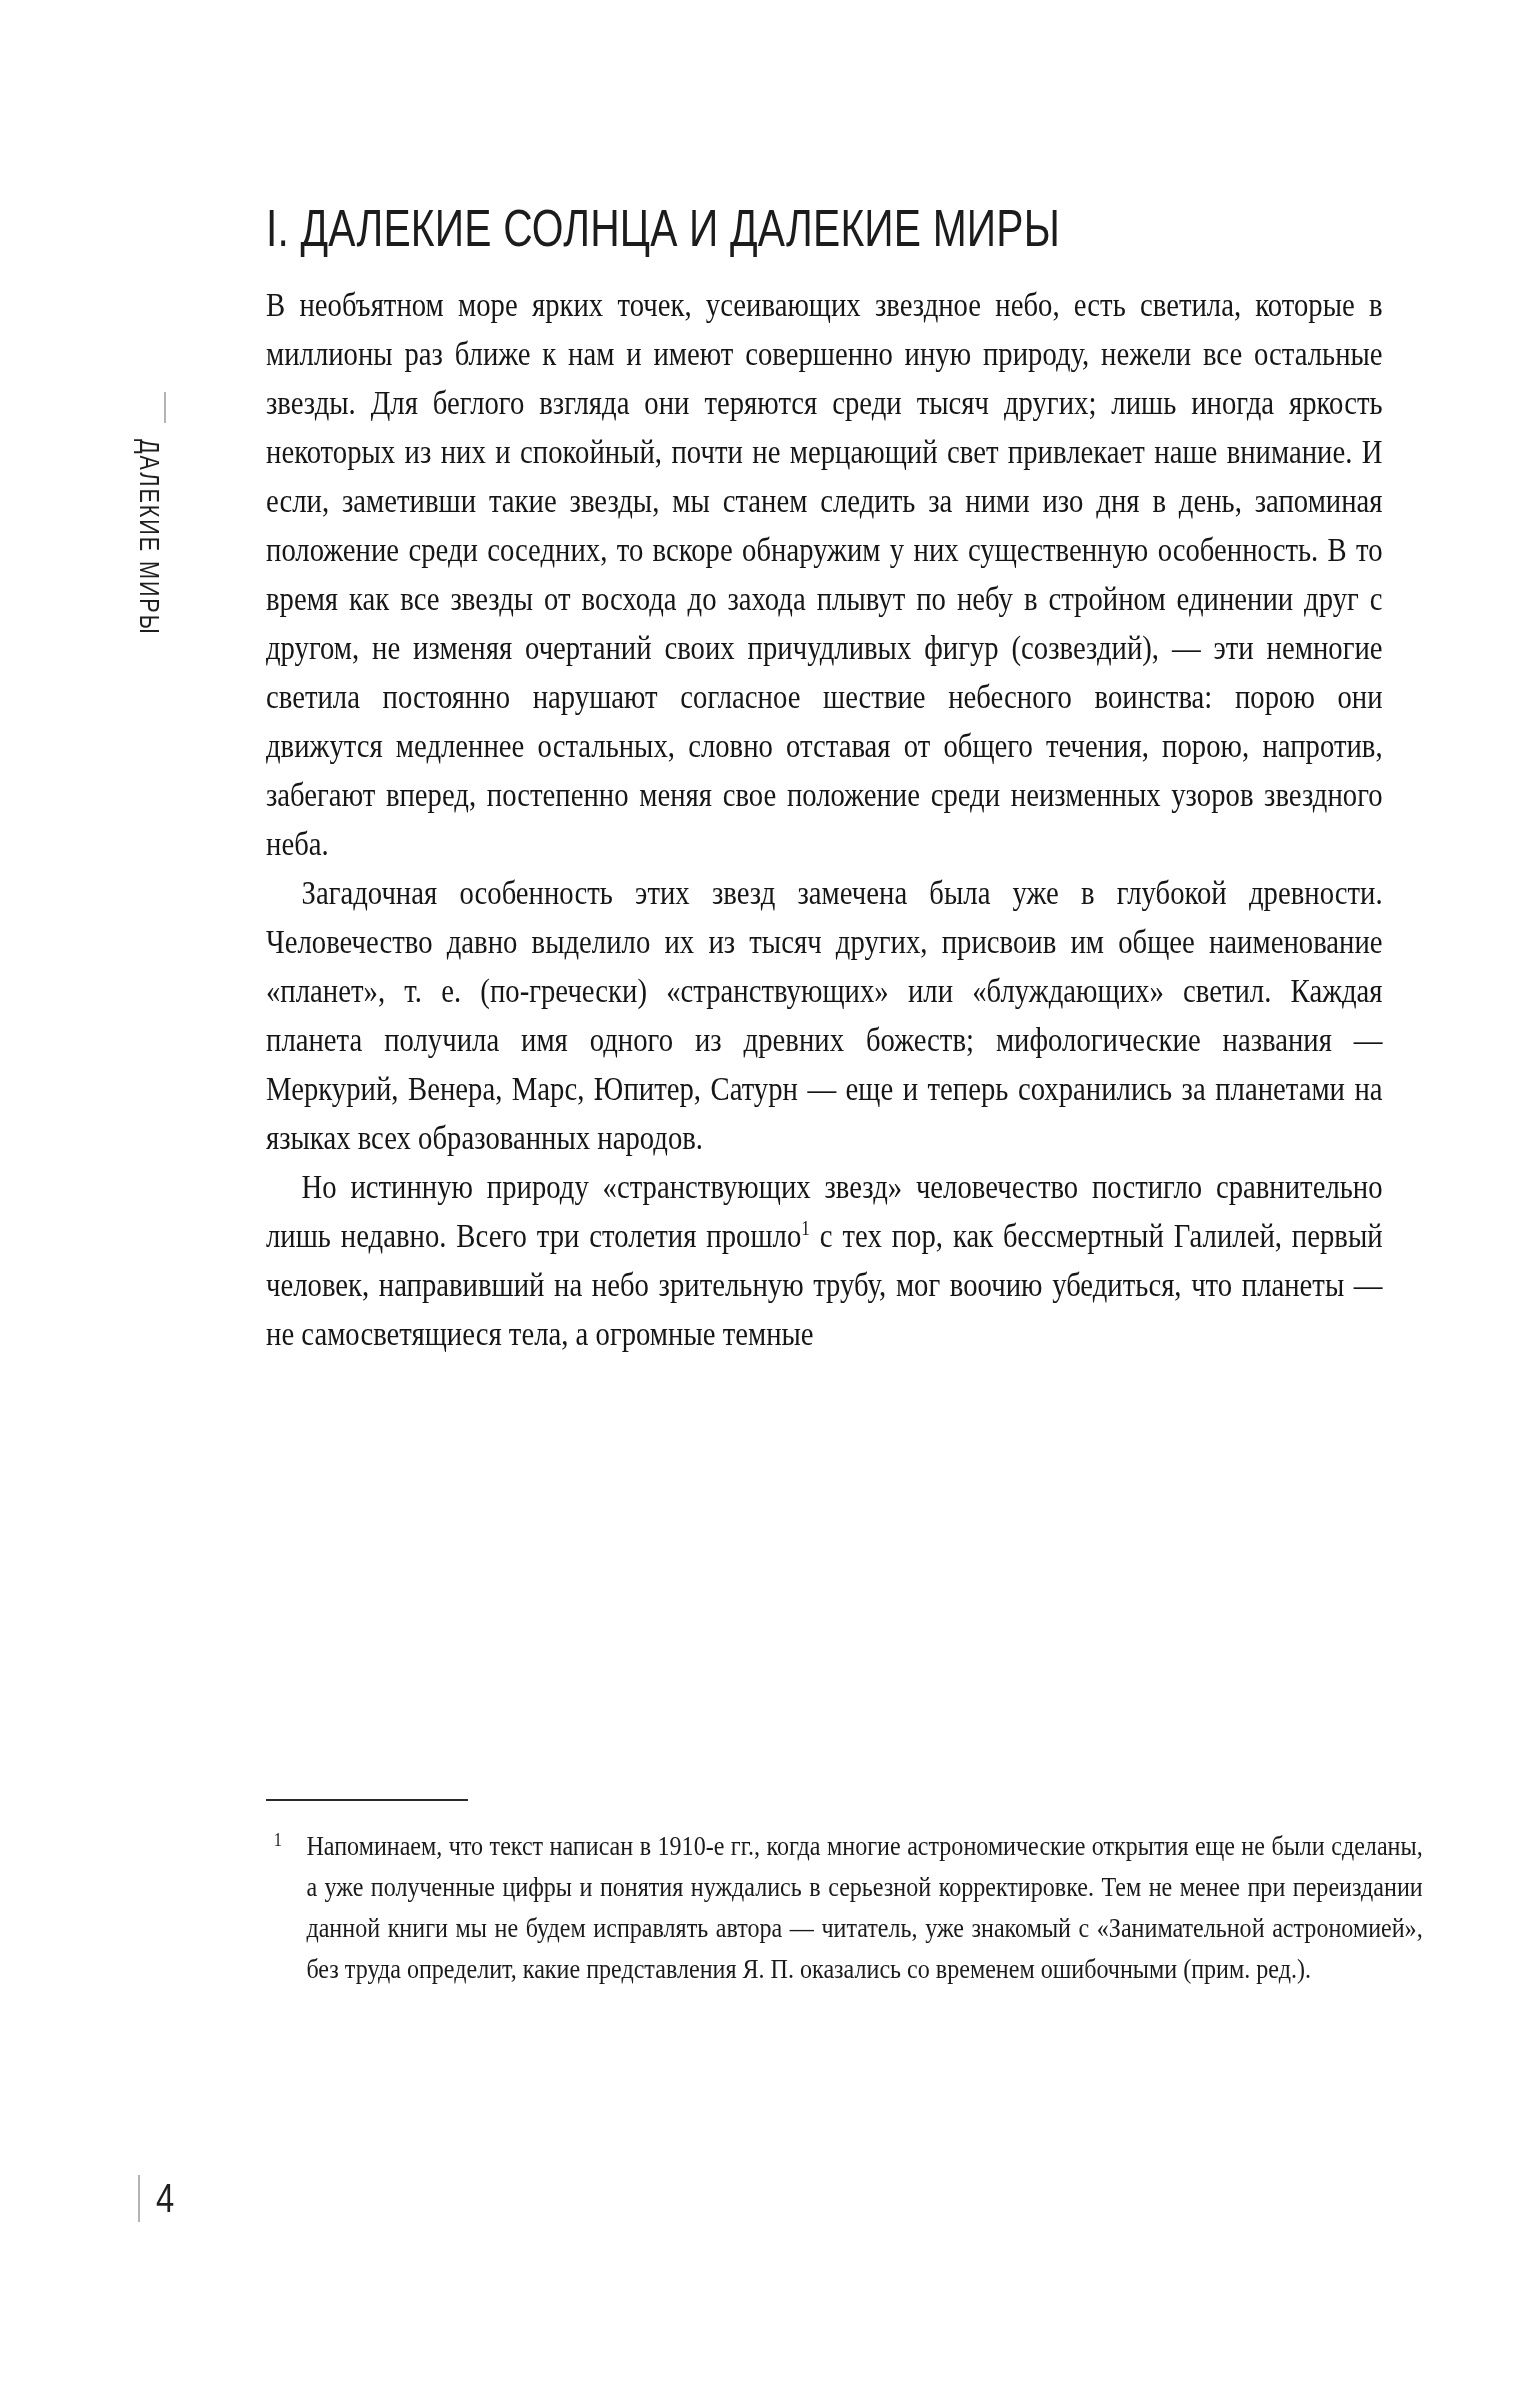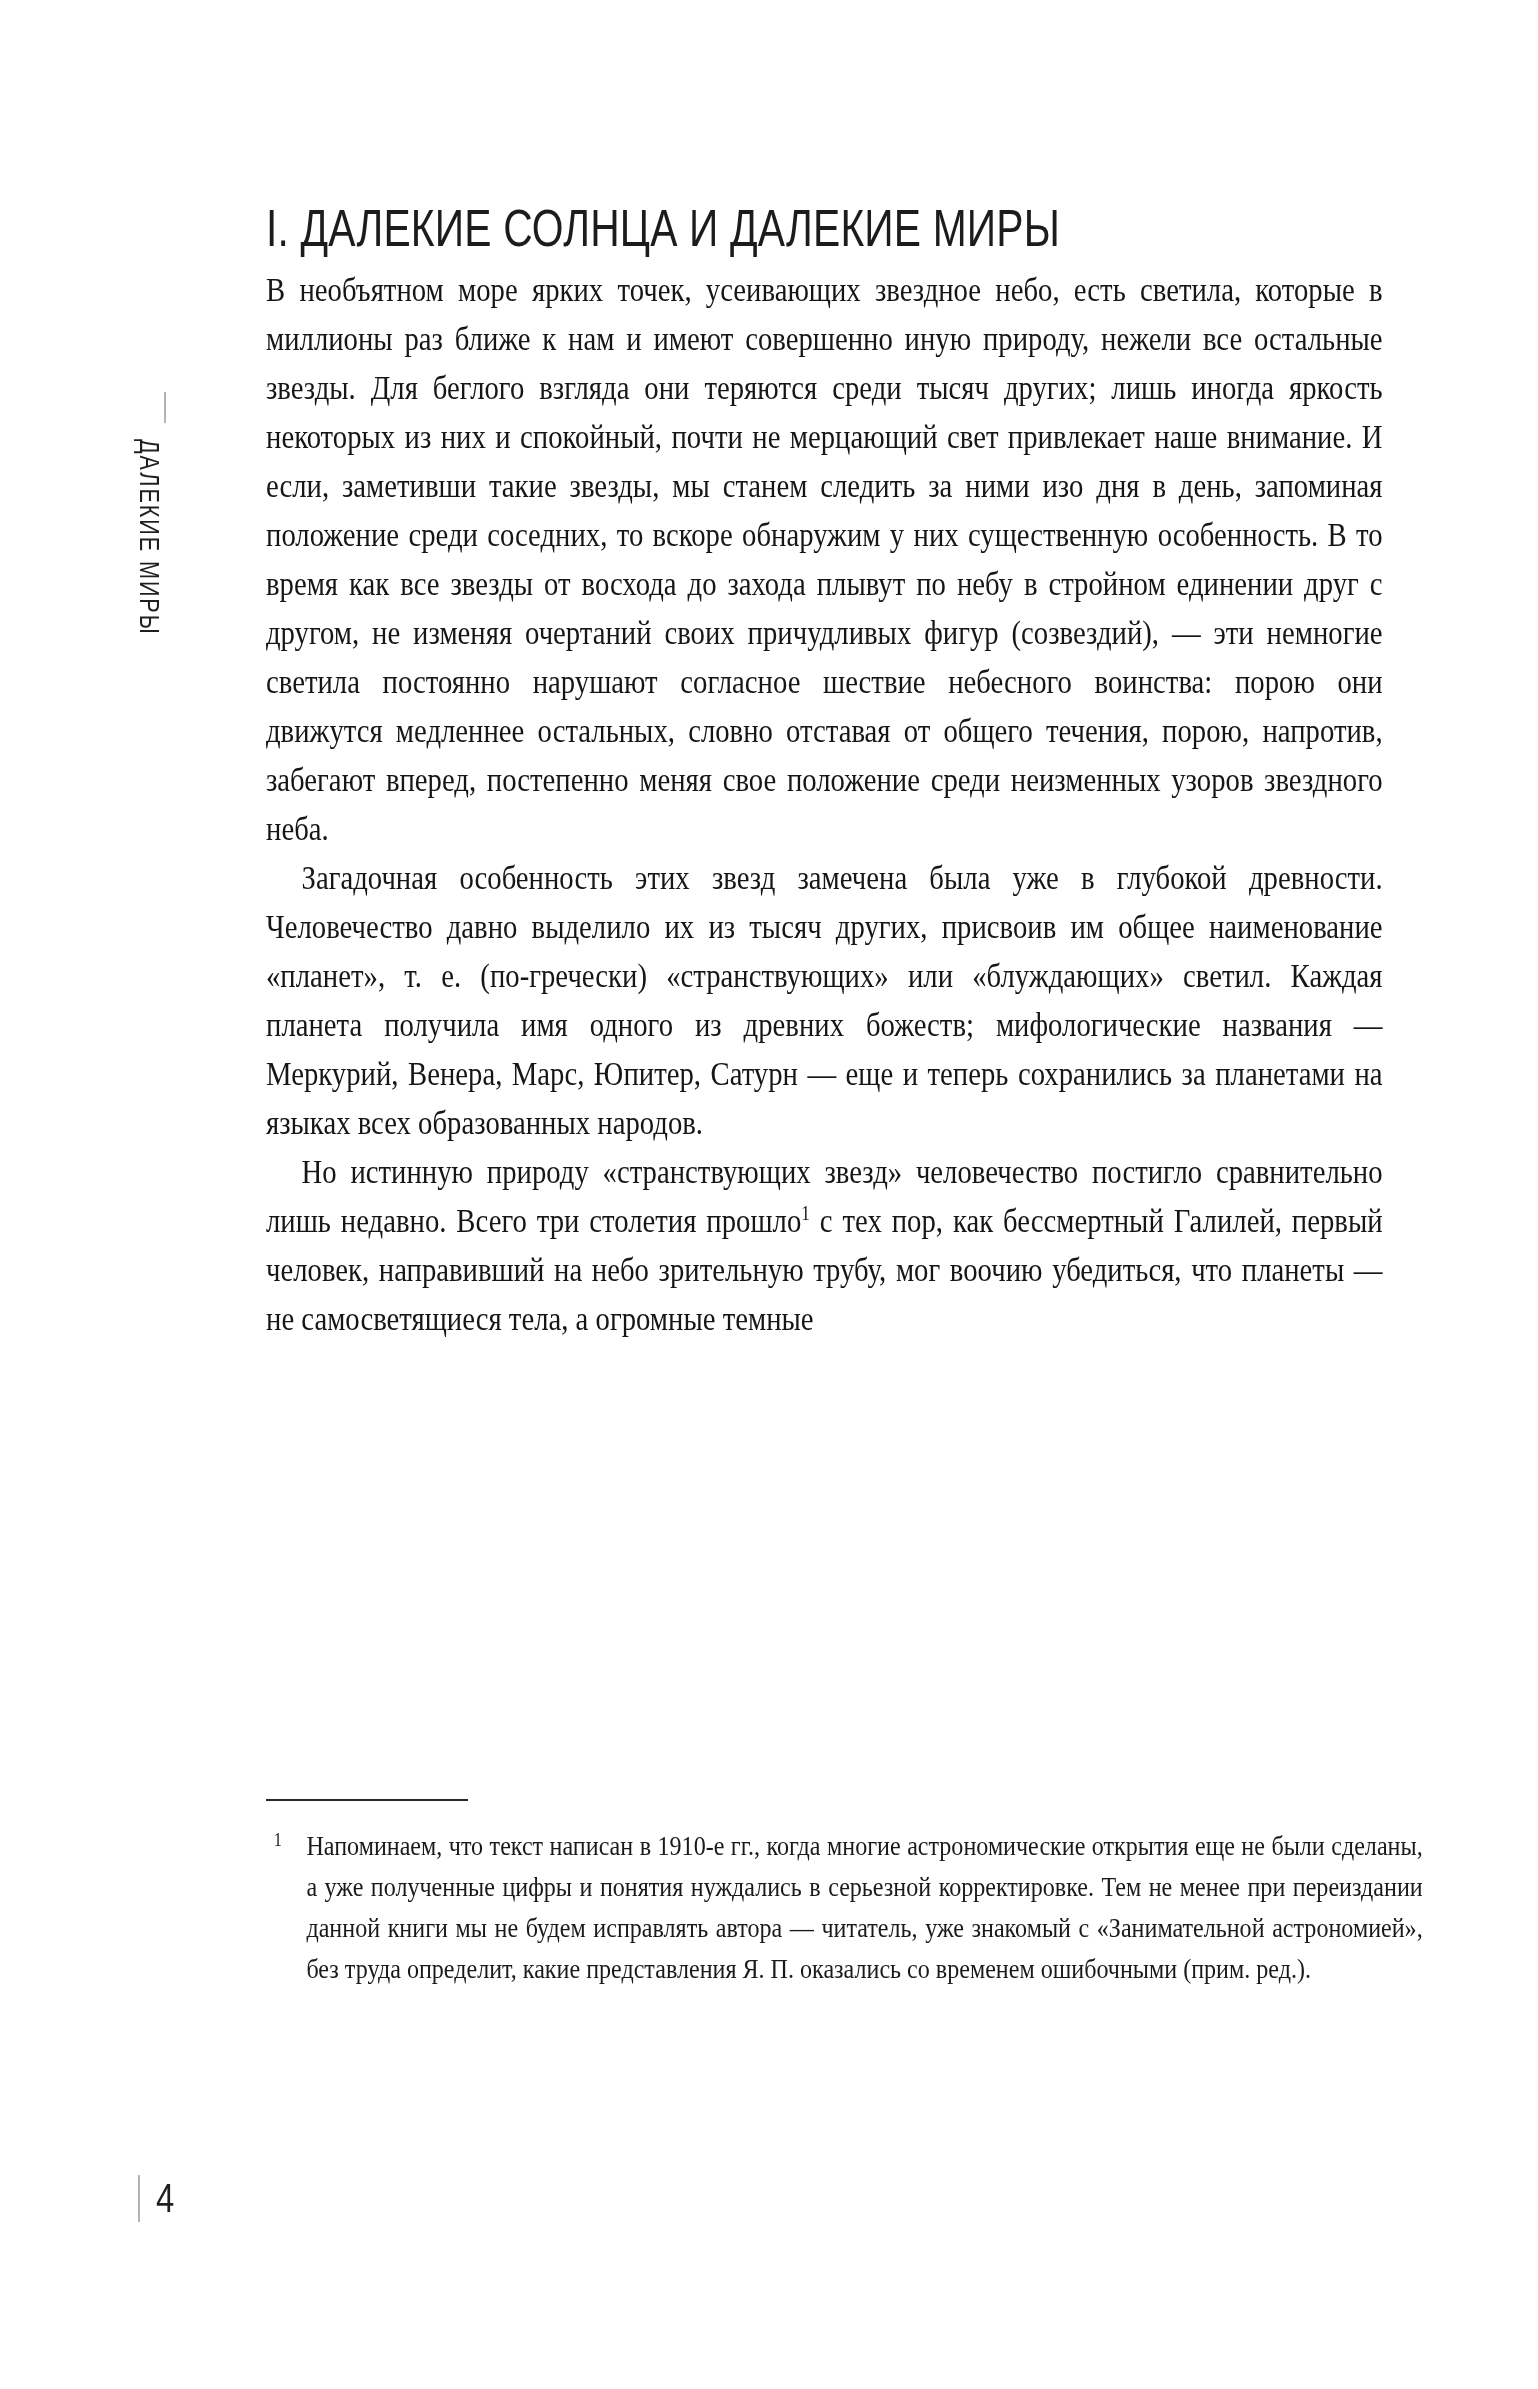--- a/index.html
+++ b/index.html
@@ -66,21 +66,21 @@
     color: #1c1c1c;
     transform: scale(0.80, 1);
     transform-origin: 0 50%;
     white-space: nowrap;
   }
 
   
   .body-col {
     position: absolute;
     left: 266px;
-    top: 265px;
+    top: 280px;
     width: 1117px;
   }
   .para {
     margin: 0;
     text-align: justify;
     text-justify: inter-word;
     font-size: 34px;
     line-height: 49px;
     color: #161616;
     -webkit-hyphens: none;

